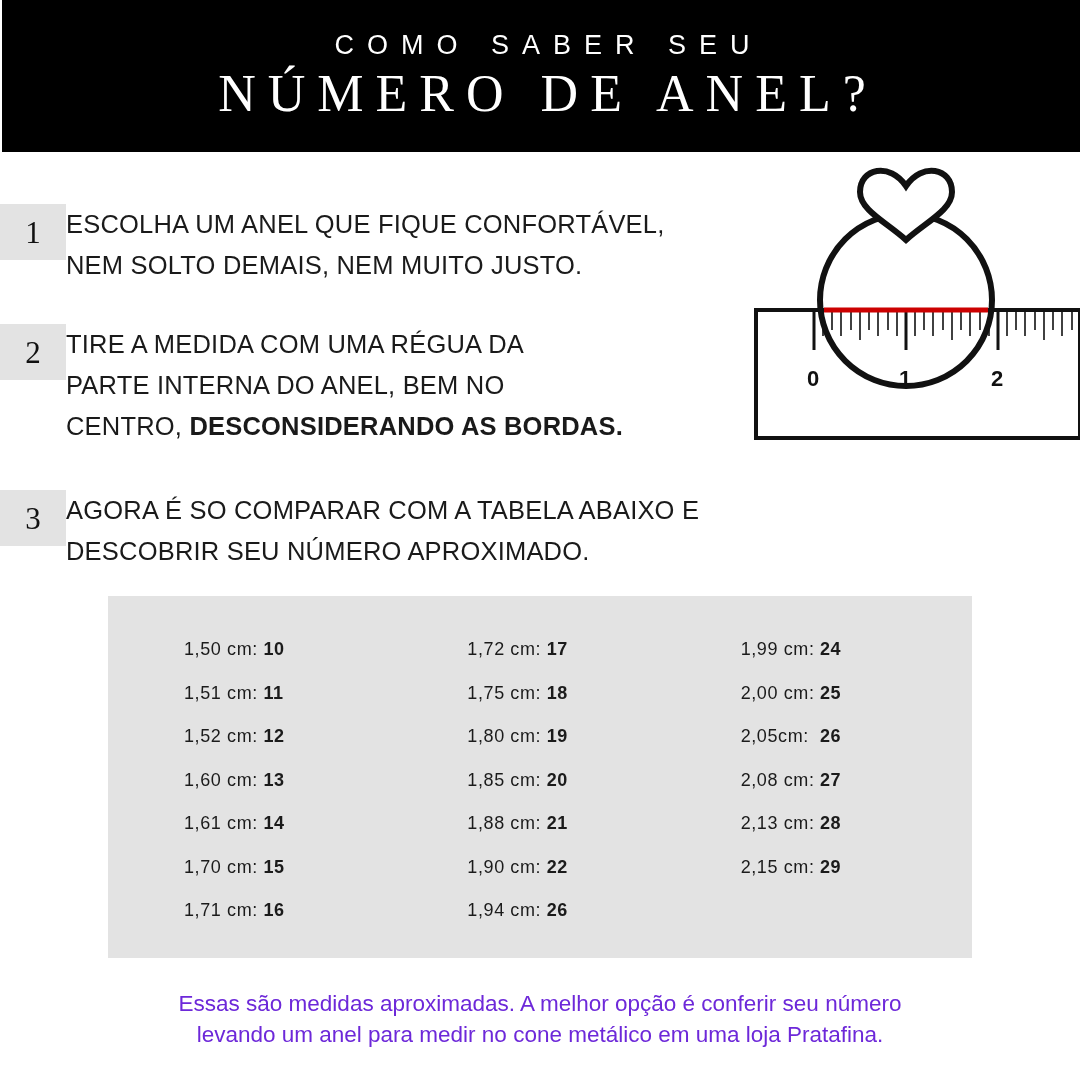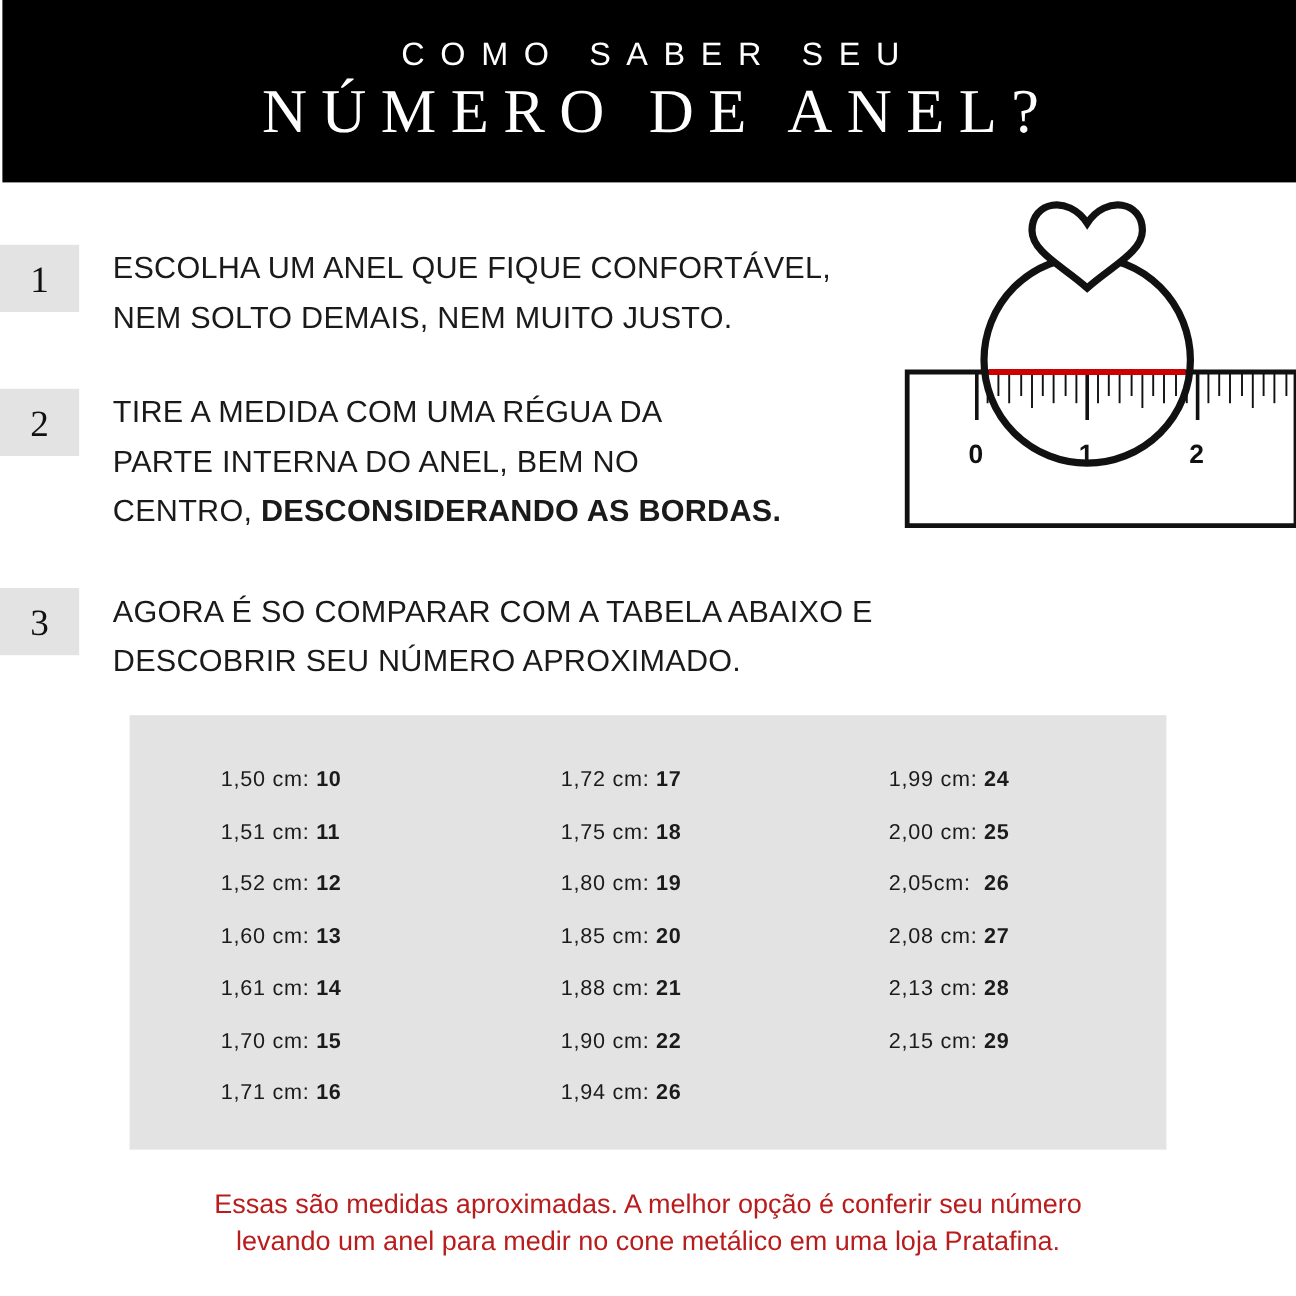--- a/index.html
+++ b/index.html
@@ -31,21 +31,20 @@
   
   .steps { position: absolute; left: 0; top: 152px; width: 1080px; }
   .step { position: absolute; display: flex; }
   .step-num {
     width: 66px; height: 56px; background: #e3e3e3; color: #111;
     display: flex; align-items: center; justify-content: center;
     font-family: "Liberation Serif", serif; font-size: 31px; line-height: 1;
     flex: 0 0 auto;
   }
   .step-text {
-    margin-left: 28px;
     font-size: 25.5px; line-height: 41px; color: #1a1a1a;
     letter-spacing: 0.2px;
   }
   .step-text b { font-weight: 700; }
   #step1 { left: 0; top: 52px; }
   #step2 { left: 0; top: 172px; }
   #step3 { left: 0; top: 338px; }
   #step1 .step-text { width: 660px; }
   #step2 .step-text { width: 620px; }
   #step3 .step-text { width: 740px; }
@@ -69,21 +68,21 @@
   .tcol:nth-child(3) { padding-left: 42px; }
   .trow {
     font-size: 18px; line-height: 43.5px; color: #1b1b1b;
     letter-spacing: 0.6px; white-space: pre;
   }
   .trow b { font-weight: 700; letter-spacing: 0.5px; }
 
   
   .footnote {
     position: absolute; left: 90px; top: 988px; width: 900px;
-    text-align: center; font-size: 22.5px; line-height: 31px; color: #b91c1c;
+    text-align: center; font-size: 22.5px; line-height: 31px; color: #6d28d9;
   }
 </style>
 </head>
 <body>
 
 <div class="page">
 
   <div class="header">
     <div class="header-line1">COMO SABER SEU</div>
     <div class="header-line2">NÚMERO DE ANEL?</div>

